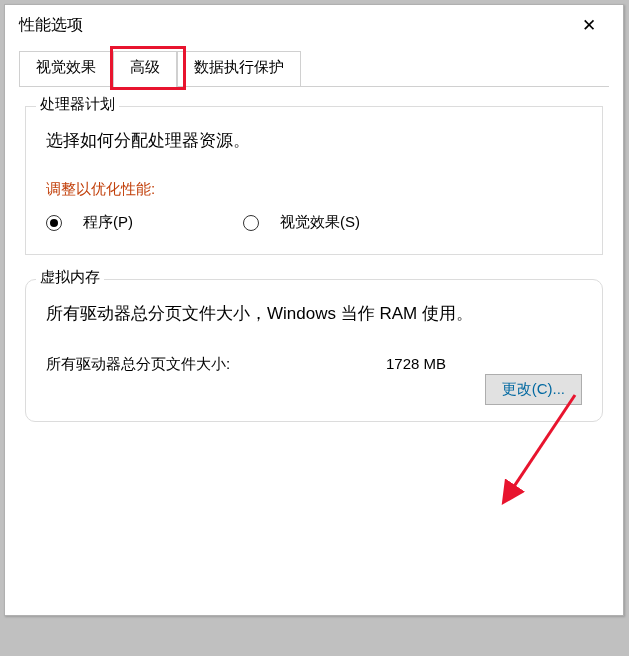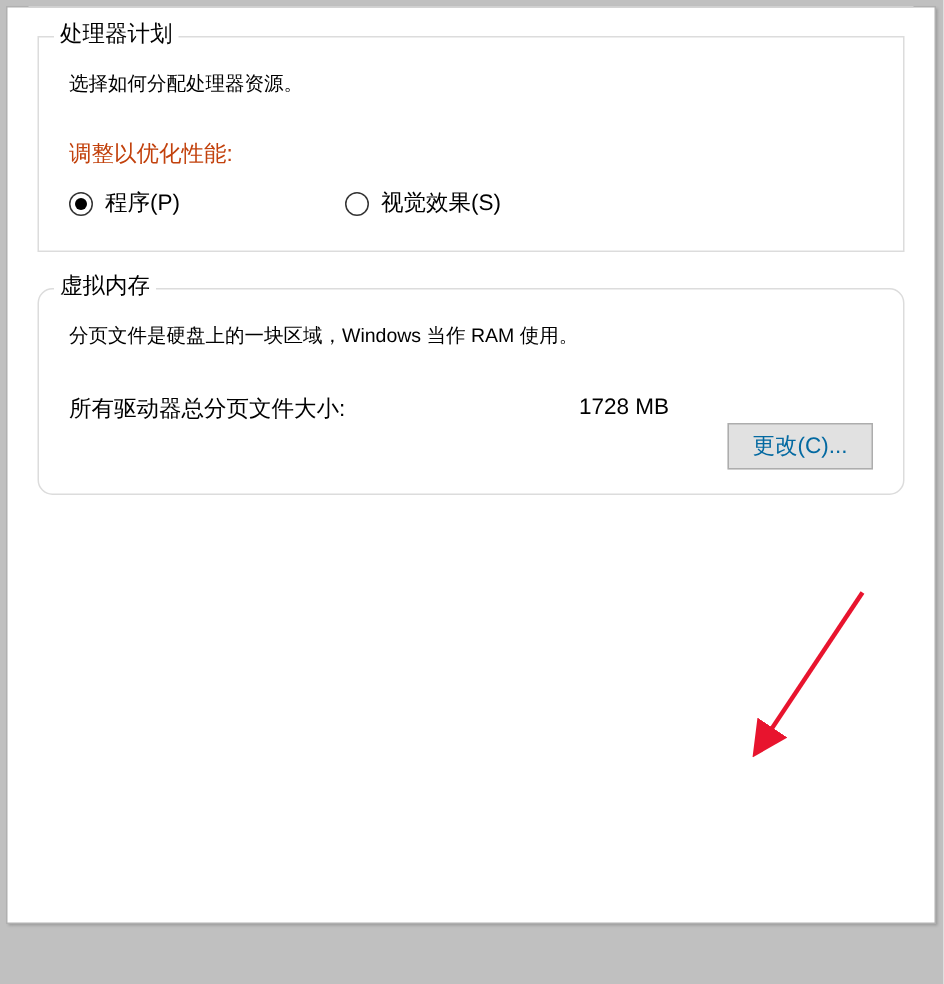--- a/index.html
+++ b/index.html
@@ -94,37 +94,37 @@
     .groupbox .legend {
       position: absolute;
       top: -12px;
       left: 10px;
       background: #ffffff;
       padding: 0 4px;
       font-size: 15px;
       color: #000;
     }
     .desc {
-      font-size: 13px;
+      font-size: 17px;
       color: #000;
       margin-bottom: 28px;
     }
     .label {
       font-size: 15px;
       color: #c2410c;
       margin-bottom: 14px;
     }
     .radio-row {
       display: flex;
       gap: 110px;
     }
     .radio-item {
       display: flex;
       align-items: center;
-      gap: 8px;
+      gap: 21px;
       cursor: pointer;
     }
     .radio {
       width: 16px;
       height: 16px;
       border: 1px solid #333;
       border-radius: 50%;
       display: flex;
       align-items: center;
       justify-content: center;
@@ -160,21 +160,33 @@
       position: absolute;
       pointer-events: none;
       z-index: 10;
     }
   </style>
 </head>
 <body>
 
 <div class="window">
 
-
+  <div class="titlebar">
+    <div class="title">性能选项</div>
+    <div class="close-btn">
+      <span>✕</span>
+    </div>
+  </div>
+
+  <div class="tabs">
+    <div class="tab">视觉效果</div>
+    <div class="tab active">高级</div>
+    <div class="tab">数据执行保护</div>
+    <div class="tab-highlight"></div>
+  </div>
   <div class="tab-content-border"></div>
 
   <div class="content">
 
     <div class="groupbox">
       <div class="legend">处理器计划</div>
       <div class="desc">选择如何分配处理器资源。</div>
       <div class="label">调整以优化性能:</div>
       <div class="radio-row">
         <div class="radio-item">
@@ -183,21 +195,21 @@
         </div>
         <div class="radio-item">
           <div class="radio"></div>
           <span>视觉效果(S)</span>
         </div>
       </div>
     </div>
 
     <div class="groupbox" style="padding-bottom:16px;border-radius:10px;">
       <div class="legend">虚拟内存</div>
-      <div class="desc" style="margin-bottom:8px;">分页文件是硬盘上的一块区域，Windows 当作 RAM 使用。</div>
+      <div class="desc" style="margin-bottom:8px;">所有驱动器总分页文件大小，Windows 当作 RAM 使用。</div>
       <div class="vm-row">
         <div class="vm-label">所有驱动器总分页文件大小:</div>
         <div class="vm-value">1728 MB</div>
       </div>
       <div class="button-row">
         <button class="btn">更改(C)...</button>
       </div>
     </div>
 
   </div>

